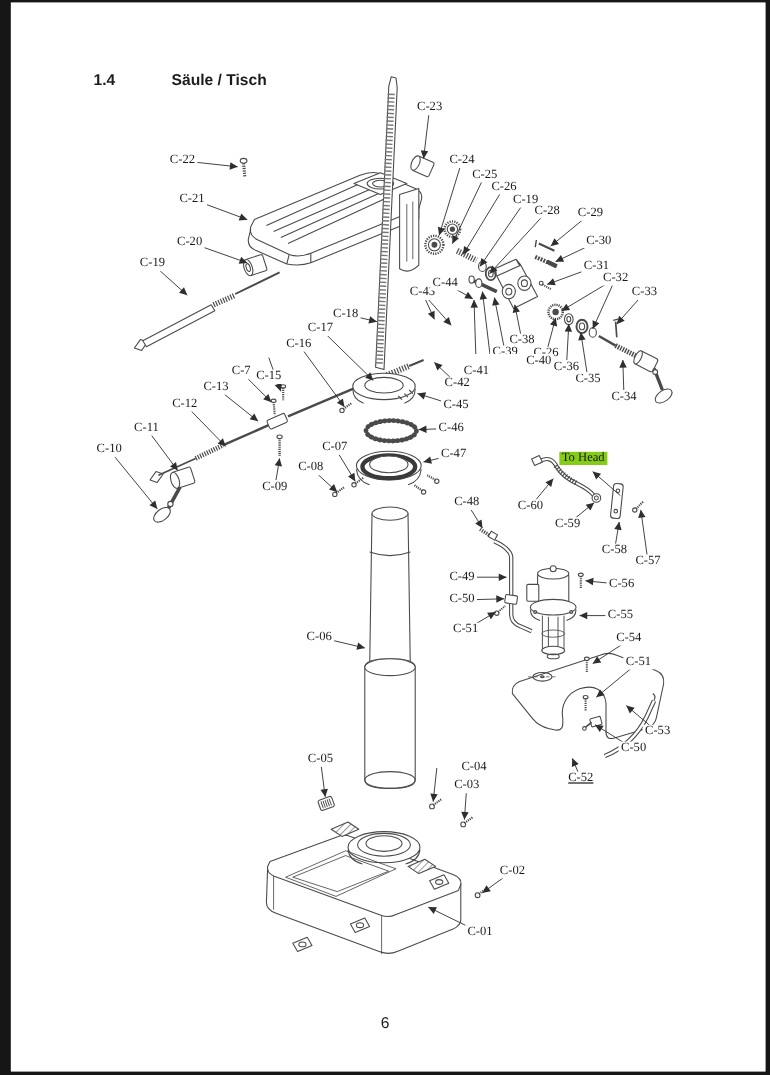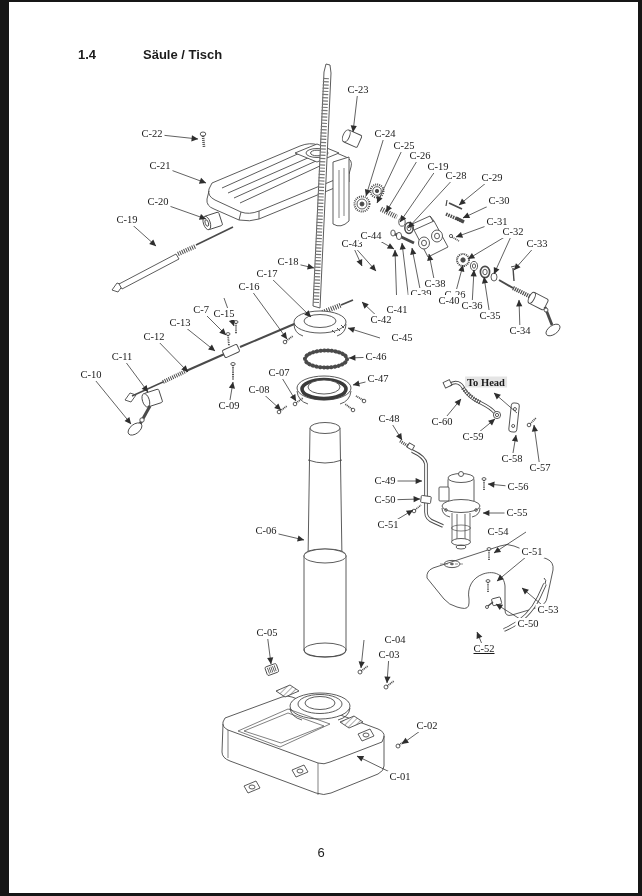--- a/index.html
+++ b/index.html
@@ -5,29 +5,29 @@
   html,body{margin:0;padding:0;background:#e8e8e8;}
   .stage{position:relative;width:642px;height:896px;background:#fff;overflow:hidden;
          font-family:"Liberation Serif",serif;}
   .edge{position:absolute;background:#161616;}
   .edge.left{left:0;top:0;width:9px;height:896px;}
   .edge.right{right:0;top:0;width:4px;height:896px;}
   .edge.top{left:0;top:0;width:642px;height:2px;}
   .edge.bottom{left:0;bottom:0;width:642px;height:3px;}
   .heading{position:absolute;left:78px;top:47px;font-family:"Liberation Sans",sans-serif;
            font-weight:bold;font-size:13px;color:#1c1c1c;white-space:nowrap;}
-  .heading .num{display:inline-block;width:65px;}
+  .heading .num{display:inline-block;width:65px;margin-top:12px;}
   .page-number{position:absolute;left:0;top:845px;width:642px;text-align:center;
            font-family:"Liberation Sans",sans-serif;font-size:13px;color:#1c1c1c;}
   svg.drawing{position:absolute;left:0;top:0;}
   #labels-layer{position:absolute;left:0;top:0;width:642px;height:896px;pointer-events:none;}
   .part-label{position:absolute;transform:translate(-50%,-50%);background:#fff;
            padding:0 2px;font-size:10.5px;color:#1a1a1a;white-space:nowrap;line-height:12px;}
-  .annotation{position:absolute;transform:translate(-50%,-50%);background:#e5e5e5;
-           padding:0 2px;font-size:10.5px;color:#1a1a1a;white-space:nowrap;font-weight:bold;}
+  .annotation{position:absolute;transform:translate(-50%,-50%);background:#84cc16;
+           padding:0 2px;font-size:10.5px;color:#1a1a1a;white-space:nowrap;font-weight:normal;}
 </style>
 </head>
 <body>
 
 <div class="stage">
   <div class="edge left"></div>
   <div class="edge right"></div>
   <div class="edge top"></div>
   <div class="edge bottom"></div>
 
@@ -465,30 +465,30 @@
       <div class="part-label" style="left: 490px; top: 316px;">C-35</div>
       <div class="part-label" style="left: 472px; top: 306px;">C-36</div>
       <div class="part-label" style="left: 455px; top: 295px;">C-26</div>
       <div class="part-label" style="left: 435px; top: 284px;">C-38</div>
       <div class="part-label" style="left: 421px; top: 294px;">C-39</div>
       <div class="part-label" style="left: 428px; top: 301px; padding-left: 44px;">C-40</div>
       <div class="part-label" style="left: 397px; top: 310px;">C-41</div>
       <div class="part-label" style="left: 381px; top: 320px;">C-42</div>
       <div class="part-label" style="left: 352px; top: 244px;">C-43</div>
       <div class="part-label" style="left: 371px; top: 236px;">C-44</div>
-      <div class="part-label" style="left: 380px; top: 338px; margin-left: 22px;">C-45</div>
+      <div class="part-label" style="left: 380px; top: 338px;">C-45</div>
       <div class="part-label" style="left: 376px; top: 357px;">C-46</div>
       <div class="part-label" style="left: 378px; top: 379px;">C-47</div>
       <div class="part-label" style="left: 389px; top: 419px;">C-48</div>
       <div class="part-label" style="left: 385px; top: 481px;">C-49</div>
       <div class="part-label" style="left: 385px; top: 500px;">C-50</div>
       <div class="part-label" style="left: 388px; top: 525px;">C-51</div>
       <div class="part-label" style="left: 484px; top: 649px; text-decoration: underline;">C-52</div>
       <div class="part-label" style="left: 548px; top: 610px;">C-53</div>
-      <div class="part-label" style="left: 498px; top: 532px;">C-54</div>
+      <div class="part-label" style="left: 524px; top: 532px;">C-54</div>
       <div class="part-label" style="left: 517px; top: 513px;">C-55</div>
       <div class="part-label" style="left: 518px; top: 487px;">C-56</div>
       <div class="part-label" style="left: 540px; top: 468px;">C-57</div>
       <div class="part-label" style="left: 512px; top: 459px;">C-58</div>
       <div class="part-label" style="left: 473px; top: 437px;">C-59</div>
       <div class="part-label" style="left: 442px; top: 422px;">C-60</div>
       <div class="part-label" style="left: 532px; top: 552px;">C-51</div>
       <div class="part-label" style="left: 528px; top: 624px;">C-50</div>
       <div class="annotation" style="left: 486px; top: 382px;">To Head</div>
     </div>

